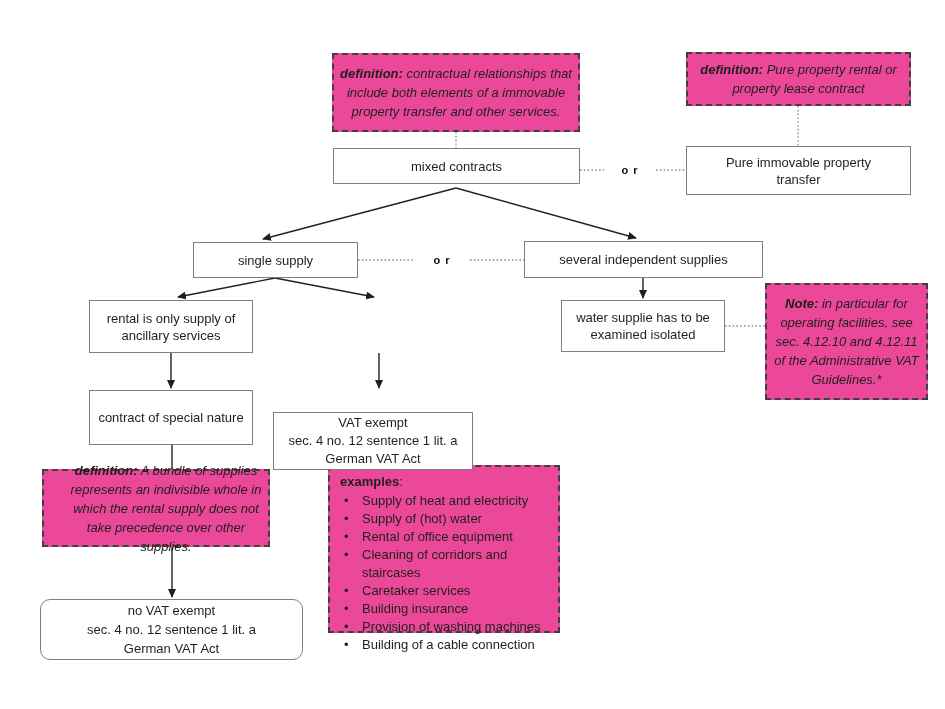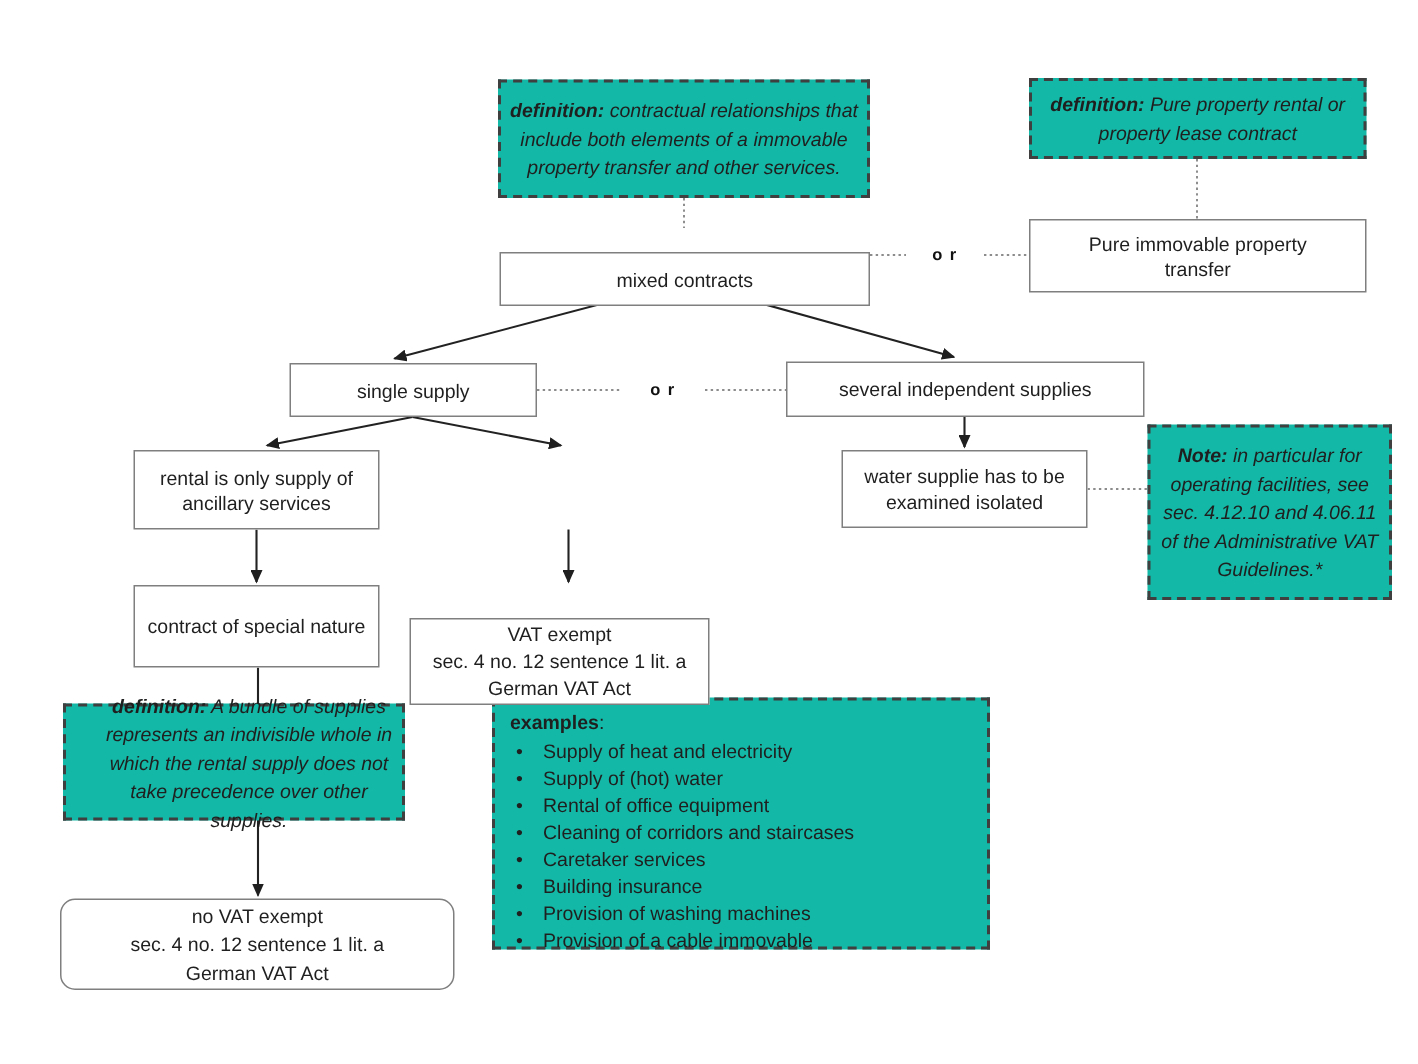--- a/index.html
+++ b/index.html
@@ -31,21 +31,21 @@
     text-align: center;
     font-size: 13px;
     line-height: 17px;
     color: #1f1f1f;
     padding: 2px 6px;
   }
   .node .line { display: block; }
   .callout {
     position: absolute;
     box-sizing: border-box;
-    background: #14b8a6;
+    background: #ec4899;
     border: 2px dashed #3f3f3f;
     display: flex;
     align-items: center;
     justify-content: center;
     text-align: center;
     font-size: 13px;
     line-height: 19px;
     font-style: italic;
     color: #1f1f1f;
     padding: 3px 6px;
@@ -121,42 +121,42 @@
 
   <div class="callout" style="left:332px; top:53px; width:248px; height:79px;">
     <span><span class="lead">definition:</span><span> contractual relationships that include both elements of  a immovable property transfer and other services.</span></span>
   </div>
 
   <div class="callout" style="left:686px; top:52px; width:225px; height:54px;">
     <span><span class="lead">definition:</span><span> Pure property rental or property lease contract</span></span>
   </div>
 
   <div class="callout" style="left:765px; top:283px; width:163px; height:117px;">
-    <span><span class="lead">Note:</span><span> in particular for operating facilities, see sec. 4.12.10 and 4.06.11 of the Administrative VAT Guidelines.*</span></span>
+    <span><span class="lead">Note:</span><span> in particular for operating facilities, see sec. 4.12.10 and 4.12.11 of the Administrative VAT Guidelines.*</span></span>
   </div>
 
   <div class="callout" style="left:42px; top:469px; width:228px; height:78px;padding-left:26px;">
     <span><span class="lead">definition:</span><span> A bundle of supplies represents an indivisible whole in which the rental  supply does not  take precedence over other supplies.</span></span>
   </div>
 
-  <div class="callout examples-box" style="left:328px; top:465px; width:332px; height:168px;">
+  <div class="callout examples-box" style="left:328px; top:465px; width:232px; height:168px;">
     <div class="examples-header"><span>examples</span><span class="colon">:</span></div>
     <ul>
       <li>Supply of heat and electricity</li>
       <li>Supply of (hot) water</li>
       <li>Rental of office equipment</li>
       <li>Cleaning of corridors and staircases</li>
       <li>Caretaker services</li>
       <li>Building insurance</li>
       <li>Provision of washing machines</li>
-      <li>Provision of a cable immovable</li>
+      <li>Building of a cable connection</li>
     </ul>
   </div>
 
-  <div class="node" style="left:333px; top:168px; width:247px; height:36px;align-items:center;">
+  <div class="node" style="left:333px; top:148px; width:247px; height:36px;align-items:center;">
     <span>mixed contracts</span>
   </div>
 
   <div class="node" style="left:686px; top:146px; width:225px; height:49px;">
     <span class="line">Pure immovable property</span>
     <span class="line">transfer</span>
   </div>
 
   <div class="node" style="left:193px; top:242px; width:165px; height:36px;">
     <span>single supply</span>

